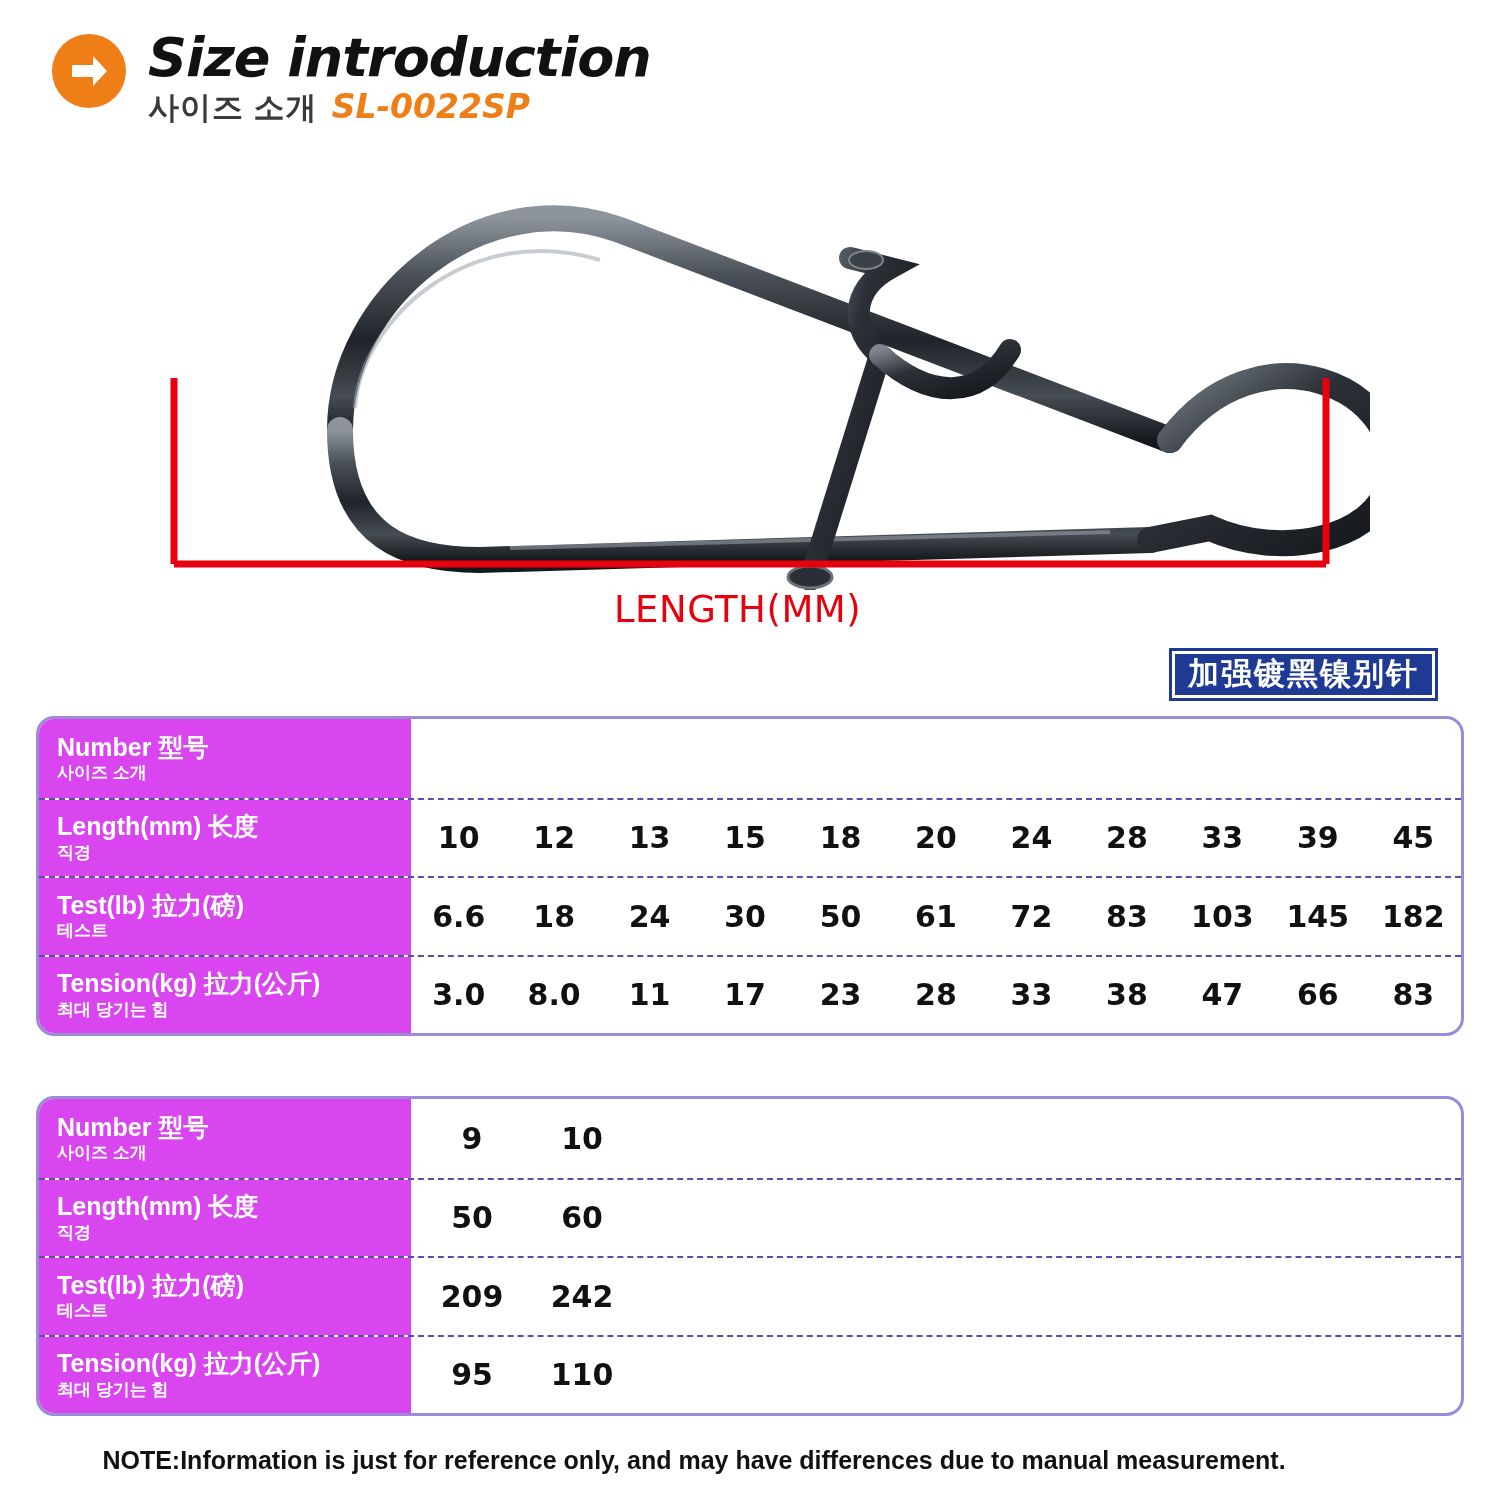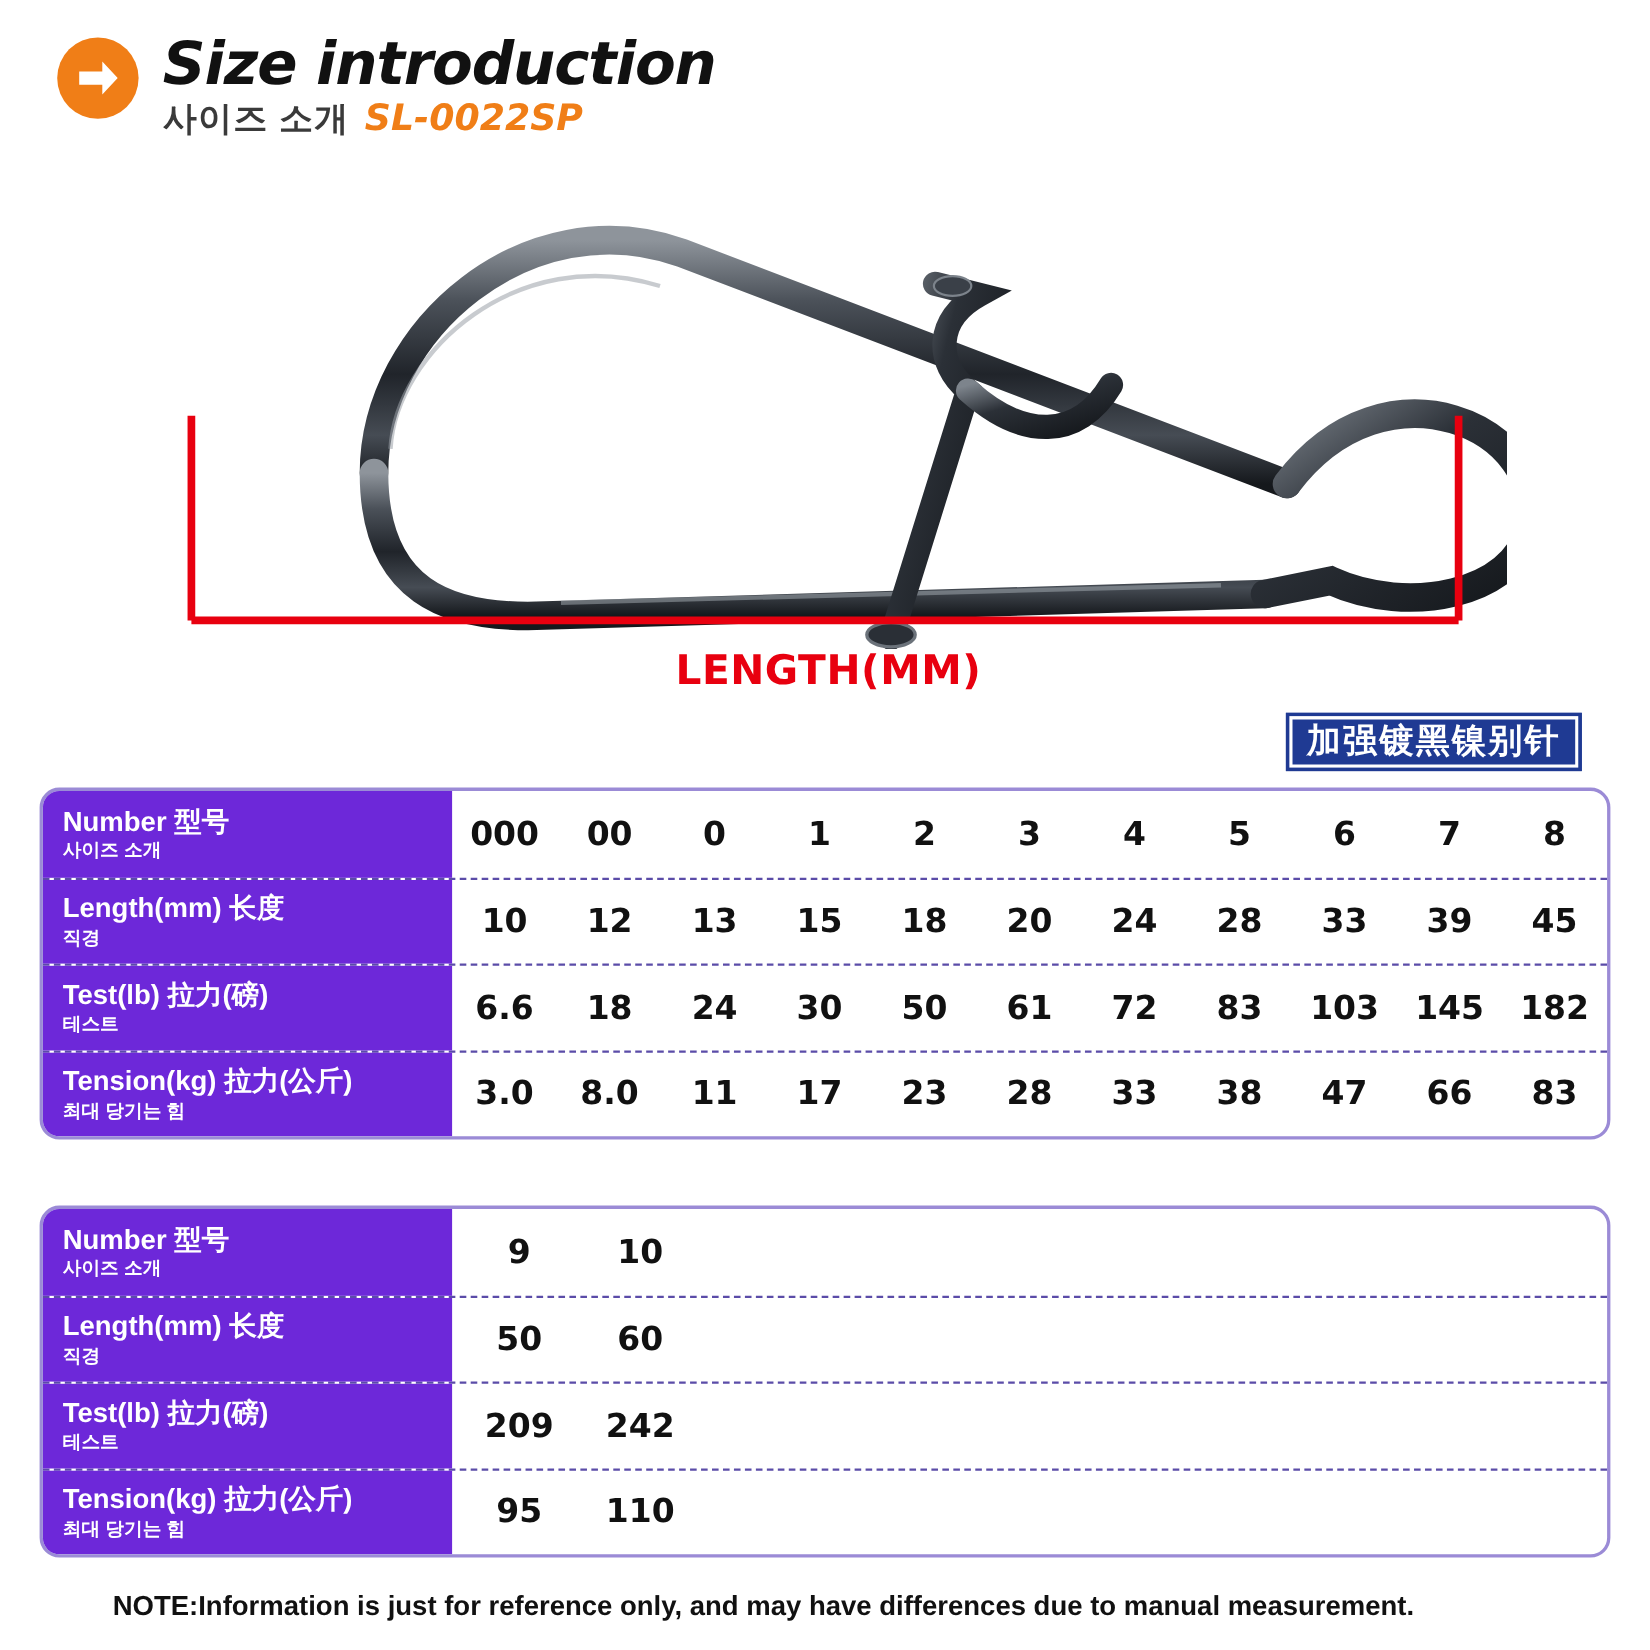--- a/index.html
+++ b/index.html
@@ -45,21 +45,21 @@
 
   
   .product-area{
     position:absolute;left:150px;top:140px;width:1220px;height:450px;
   }
   .product-area svg{display:block;}
 
   .measure-label{
     position:absolute;left:614px;top:588px;
     font-family:"DejaVu Sans", sans-serif;
-    font-size:37px;font-weight:bold;color:#E8000F;
+    font-size:37px;font-weight:normal;color:#E8000F;
     letter-spacing:0.5px;
   }
 
   
   .cn-banner{
     position:absolute;right:62px;top:648px;
     border:3px solid #1F3A93;
     background:#1F3A93;
     padding:7px 16px 9px 16px;
     box-shadow:0 0 0 3px #ffffff inset;
@@ -82,21 +82,21 @@
   #table-2{top:1096px;width:1428px;height:320px;}
 
   .trow{
     display:flex;align-items:stretch;height:25%;
     box-sizing:border-box;
   }
   .trow + .trow{border-top:2px dashed #5b4ca8;}
 
   .rhead{
     width:372px;flex:none;
-    background:#6d28d9;
+    background:#d946ef;
     display:flex;flex-direction:column;justify-content:center;
     padding-left:18px;box-sizing:border-box;
   }
   .rhead .l1{
     font-size:25px;font-weight:bold;color:#ffffff;line-height:1.1;
     white-space:nowrap;
   }
   .rhead .l2{
     font-size:17px;font-weight:bold;color:#ffffff;line-height:1.1;
     margin-top:3px;white-space:nowrap;
@@ -195,33 +195,20 @@
   <span>加强镀黑镍别针</span>
 </div>
 
 <div class="tbl" id="table-1">
 
   <div class="trow">
     <div class="rhead">
       <div class="l1">Number 型号</div>
       <div class="l2">사이즈 소개</div>
     </div>
-    <div class="rvals">
-      <div class="cell">000</div>
-      <div class="cell">00</div>
-      <div class="cell">0</div>
-      <div class="cell">1</div>
-      <div class="cell">2</div>
-      <div class="cell">3</div>
-      <div class="cell">4</div>
-      <div class="cell">5</div>
-      <div class="cell">6</div>
-      <div class="cell">7</div>
-      <div class="cell">8</div>
-    </div>
   </div>
 
   <div class="trow">
     <div class="rhead">
       <div class="l1">Length(mm) 长度</div>
       <div class="l2">직경</div>
     </div>
     <div class="rvals">
       <div class="cell">10</div>
       <div class="cell">12</div>

